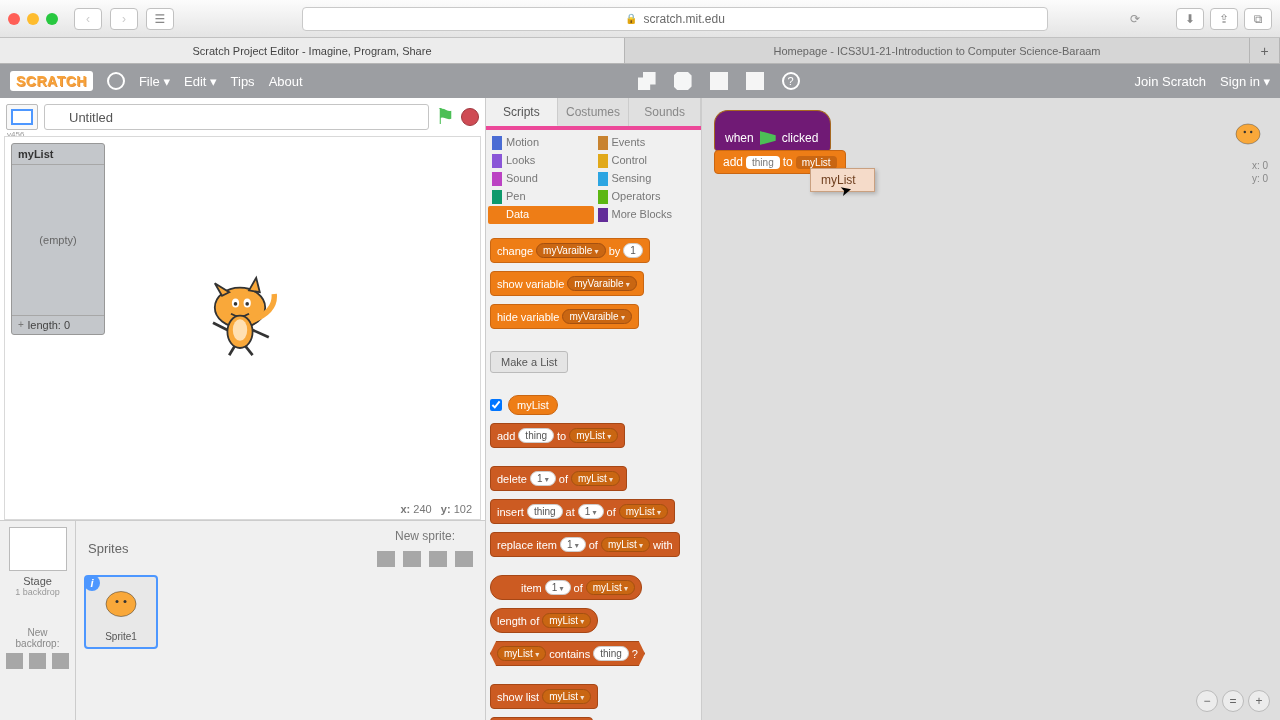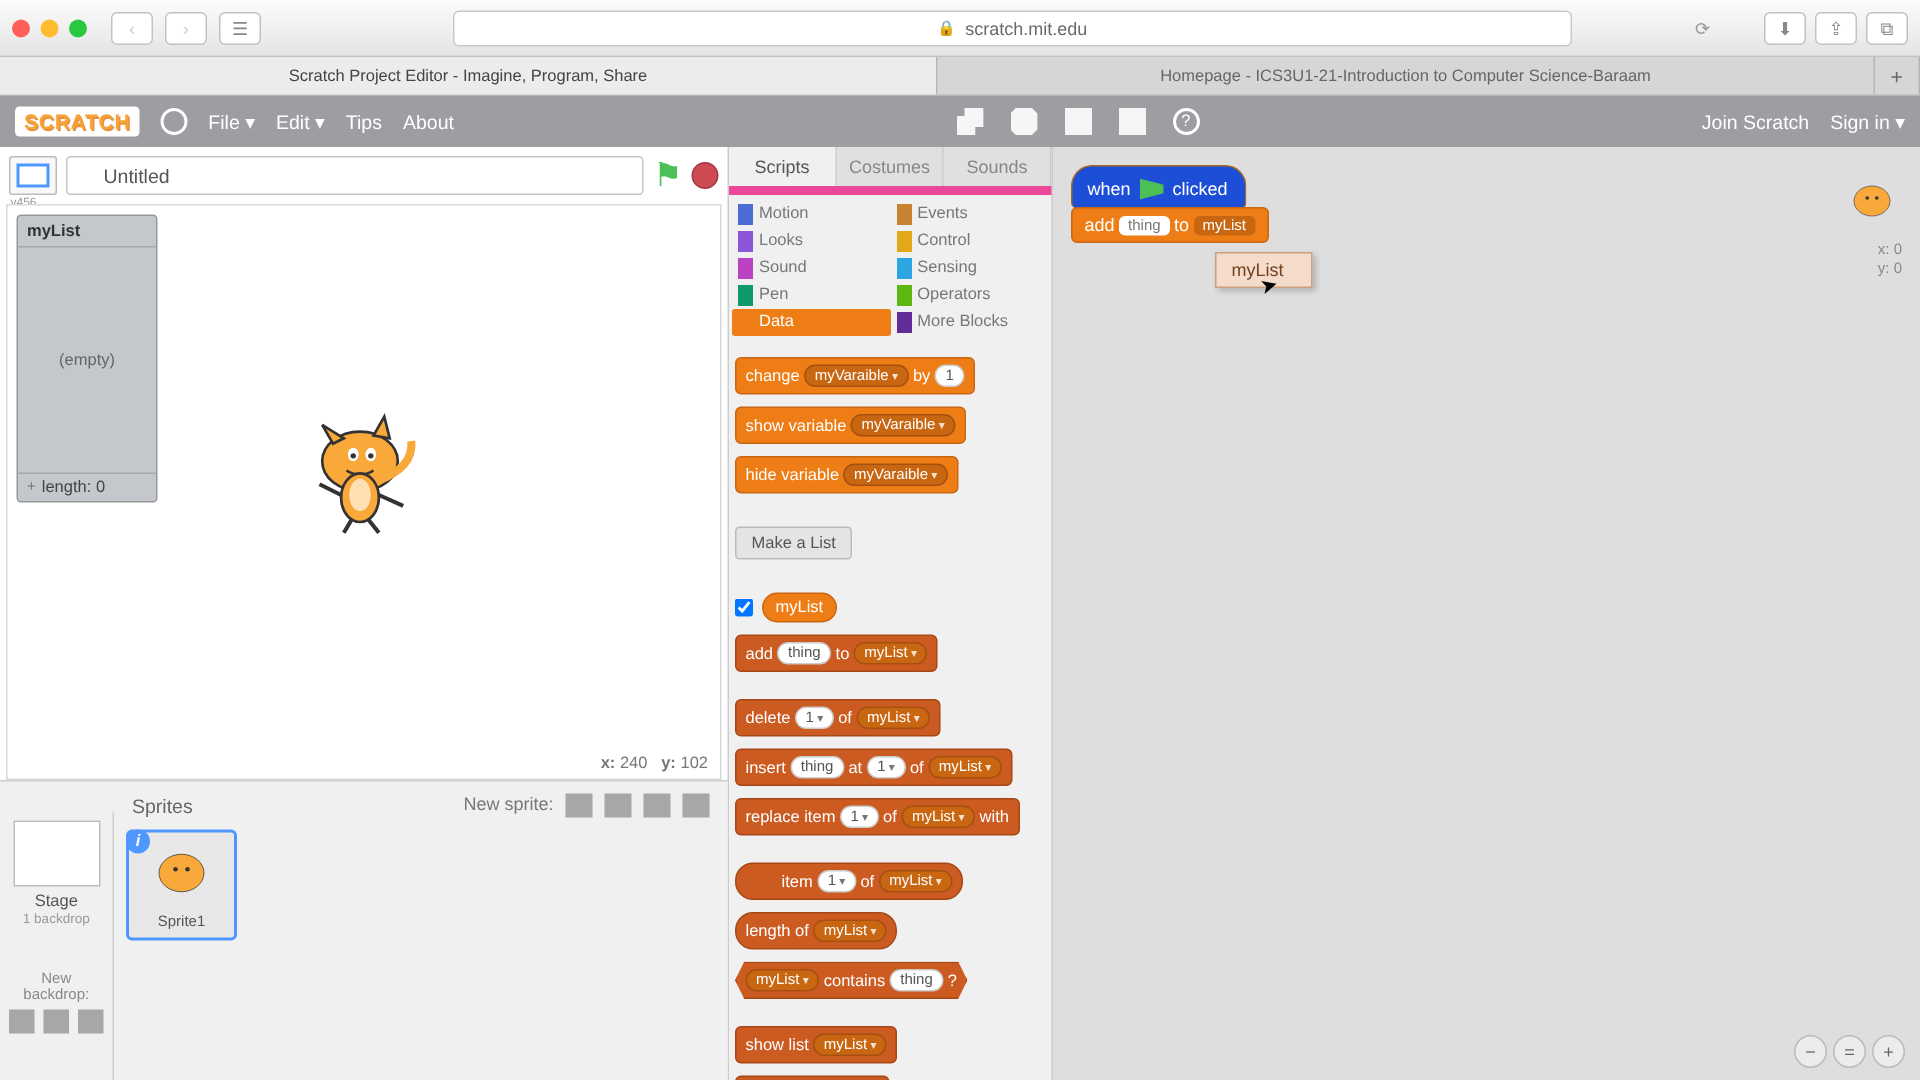--- a/index.html
+++ b/index.html
@@ -50,39 +50,39 @@
 .lm-f{padding:3px 6px;color:#444;border-top:1px solid #a7a7a7;display:flex;gap:4px;}
 .plus-s{font-size:10px;color:#777;}
 
 .cat { position:absolute; left:190px; top:130px; width:90px; height:90px;}
 .cat svg{width:100%;height:100%;}
 
 .coords{position:absolute;right:8px;bottom:4px;font-size:11px;color:#777;}
 
 
 .sprite-area{height:200px;border-top:1px solid #ccc;background:#f0f0f0;display:flex;}
-.stage-thumb{width:76px;padding:6px;text-align:center;border-right:1px solid #ccc;margin-top:20px;}
+.stage-thumb{width:76px;padding:6px;text-align:center;border-right:1px solid #ccc;}
 .st-box{width:58px;height:44px;background:#fff;border:1px solid #bbb;margin:0 auto 4px;}
 .st-lbl{font-size:11px;color:#555;}
 .nb-lbl{font-size:10px;color:#888;margin-top:30px;}
 .nb-ic{display:flex;gap:6px;justify-content:center;margin-top:4px;}
 .ic-sm{width:18px;height:16px;background:#888;opacity:.7;}
 
 .sprites{flex:1;padding:4px;}
 .sp-head{display:flex;justify-content:space-between;align-items:center;padding:4px 8px;}
 .sp-head span{font-size:13px;color:#666;}
 .sp-tools{display:flex;gap:8px;}
 .sp-card{width:74px;height:74px;border:2px solid #4d97ff;border-radius:4px;background:#e8e8e8;margin:4px;position:relative;text-align:center;}
 .sp-info{position:absolute;top:-2px;left:-2px;width:16px;height:16px;background:#4d97ff;color:#fff;border-radius:50%;font-size:11px;line-height:16px;font-style:italic;font-weight:bold;}
 .sp-cat{width:50px;height:50px;margin:2px auto;}
 .sp-name{font-size:10px;color:#555;}
 
 
 .mid { width:216px; background:#f0f0f0; border-right:1px solid #ccc; display:flex; flex-direction:column;}
-.tabs{height:32px;display:flex;background:#e0e0e0;border-bottom:6px solid #ec4899;}
+.tabs{height:32px;display:flex;background:#e0e0e0;border-bottom:4px solid #ec4899;}
 .tab{flex:1;display:flex;align-items:center;justify-content:center;font-size:12px;color:#888;border-right:1px solid #ccc;cursor:pointer;}
 .tab.active{background:#f0f0f0;color:#555;border-bottom:1px solid #f0f0f0;}
 
 .cats{display:flex;flex-wrap:wrap;padding:4px 2px;}
 .cat-it{width:50%;display:flex;align-items:flex-start;gap:4px;padding:2px 4px;font-size:11px;color:#777;cursor:pointer;}
 .cat-sw{width:10px;height:14px;}
 .cat-it.sel{background:#ee7d16;color:#fff;border-radius:2px;}
 
 .palette{flex:1;overflow-y:auto;padding:6px 4px;position:relative;}
 .palette::-webkit-scrollbar{width:10px;}
@@ -98,21 +98,21 @@
 .chk input{width:12px;height:12px;}
 .rep{display:inline-block;background:#ee7d16;color:#fff;font-size:11px;padding:3px 8px;border-radius:12px;border:1px solid #c96612;}
 
 
 .right{flex:1;background:#dedede;position:relative;}
 .sprite-mini{position:absolute;top:16px;right:12px;text-align:right;}
 .sprite-mini svg{width:40px;height:40px;}
 .xy{font-size:10px;color:#888;margin-top:2px;}
 
 .script{position:absolute;left:12px;top:12px;}
-.hat{background:#1d4ed8;border:1px solid #a66820;color:#fff;font-size:12px;padding:8px 12px 6px 10px;border-radius:14px 14px 4px 4px;display:inline-flex;align-items:flex-end;gap:6px;border-bottom:none;}
+.hat{background:#701a75;border:1px solid #a66820;color:#fff;font-size:12px;padding:20px 12px 6px 10px;border-radius:14px 14px 4px 4px;display:inline-flex;align-items:flex-end;gap:6px;border-bottom:none;}
 .hat .gf{width:16px;height:14px;background:#4cbf56;clip-path:polygon(0 0,100% 30%,100% 70%,0 100%);}
 .att{background:#ee7d16;border:1px solid #c96612;color:#fff;font-size:12px;padding:4px 8px;border-radius:4px;display:inline-flex;align-items:center;gap:3px;margin-top:-1px;}
 .att .pill{background:#fff;color:#777;border-radius:4px;padding:1px 6px;font-size:10px;}
 .att .pill.d{background:#c96612;color:#fff;}
 
 .dropdown-open{position:absolute;left:96px;top:58px;background:#f5dbc9;border:1px solid #c9a080;padding:4px 18px 4px 10px;font-size:12px;color:#704020;box-shadow:2px 2px 4px rgba(0,0,0,.2);}
 .cursor-arrow{position:absolute;left:126px;top:72px;font-size:14px;color:#000;transform:rotate(-15deg);}
 
 .zoom-ctl{position:absolute;bottom:8px;right:10px;display:flex;gap:4px;}
 .zbtn{width:22px;height:22px;background:#ececec;border:1px solid #bbb;border-radius:11px;display:flex;align-items:center;justify-content:center;font-size:12px;color:#666;}
@@ -220,21 +220,21 @@
         <div class="nb-lbl">New backdrop:</div>
         <div class="nb-ic">
           <div class="ic-sm"></div>
           <div class="ic-sm"></div>
           <div class="ic-sm"></div>
         </div>
       </div>
       <div class="sprites">
         <div class="sp-head">
           <span>Sprites</span>
-          <div style="display:flex;align-items:flex-start;gap:8px;">
+          <div style="display:flex;align-items:center;gap:8px;flex-direction:column;">
             <span style="font-size:12px;color:#777;">New sprite:</span>
             <div class="sp-tools">
               <div class="ic-sm"></div>
               <div class="ic-sm"></div>
               <div class="ic-sm"></div>
               <div class="ic-sm"></div>
             </div>
           </div>
         </div>
         <div class="sp-card">

